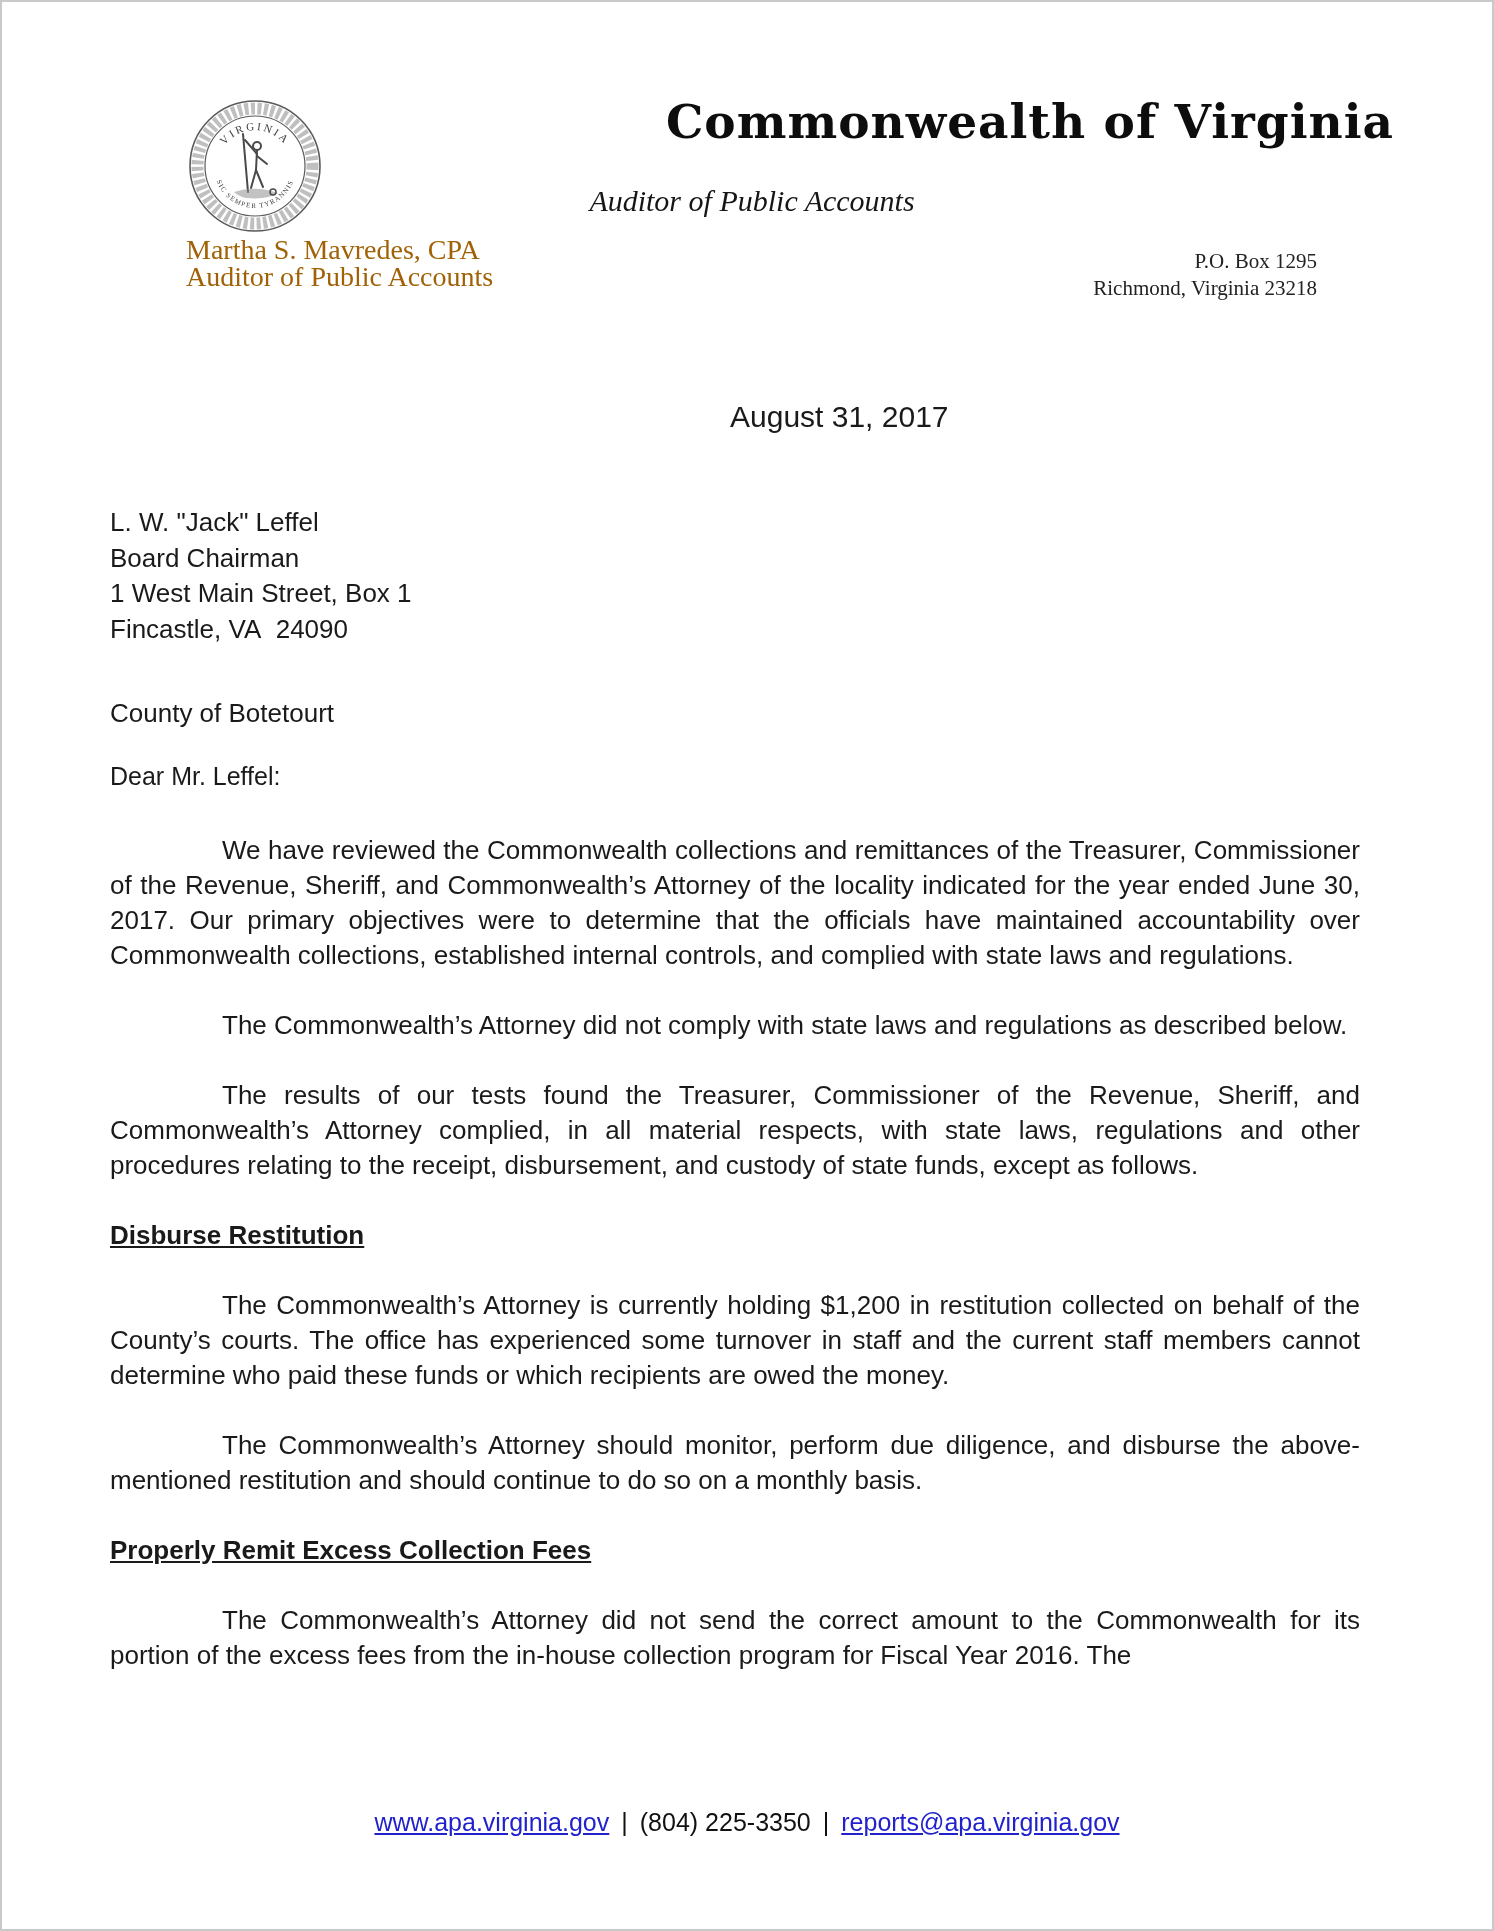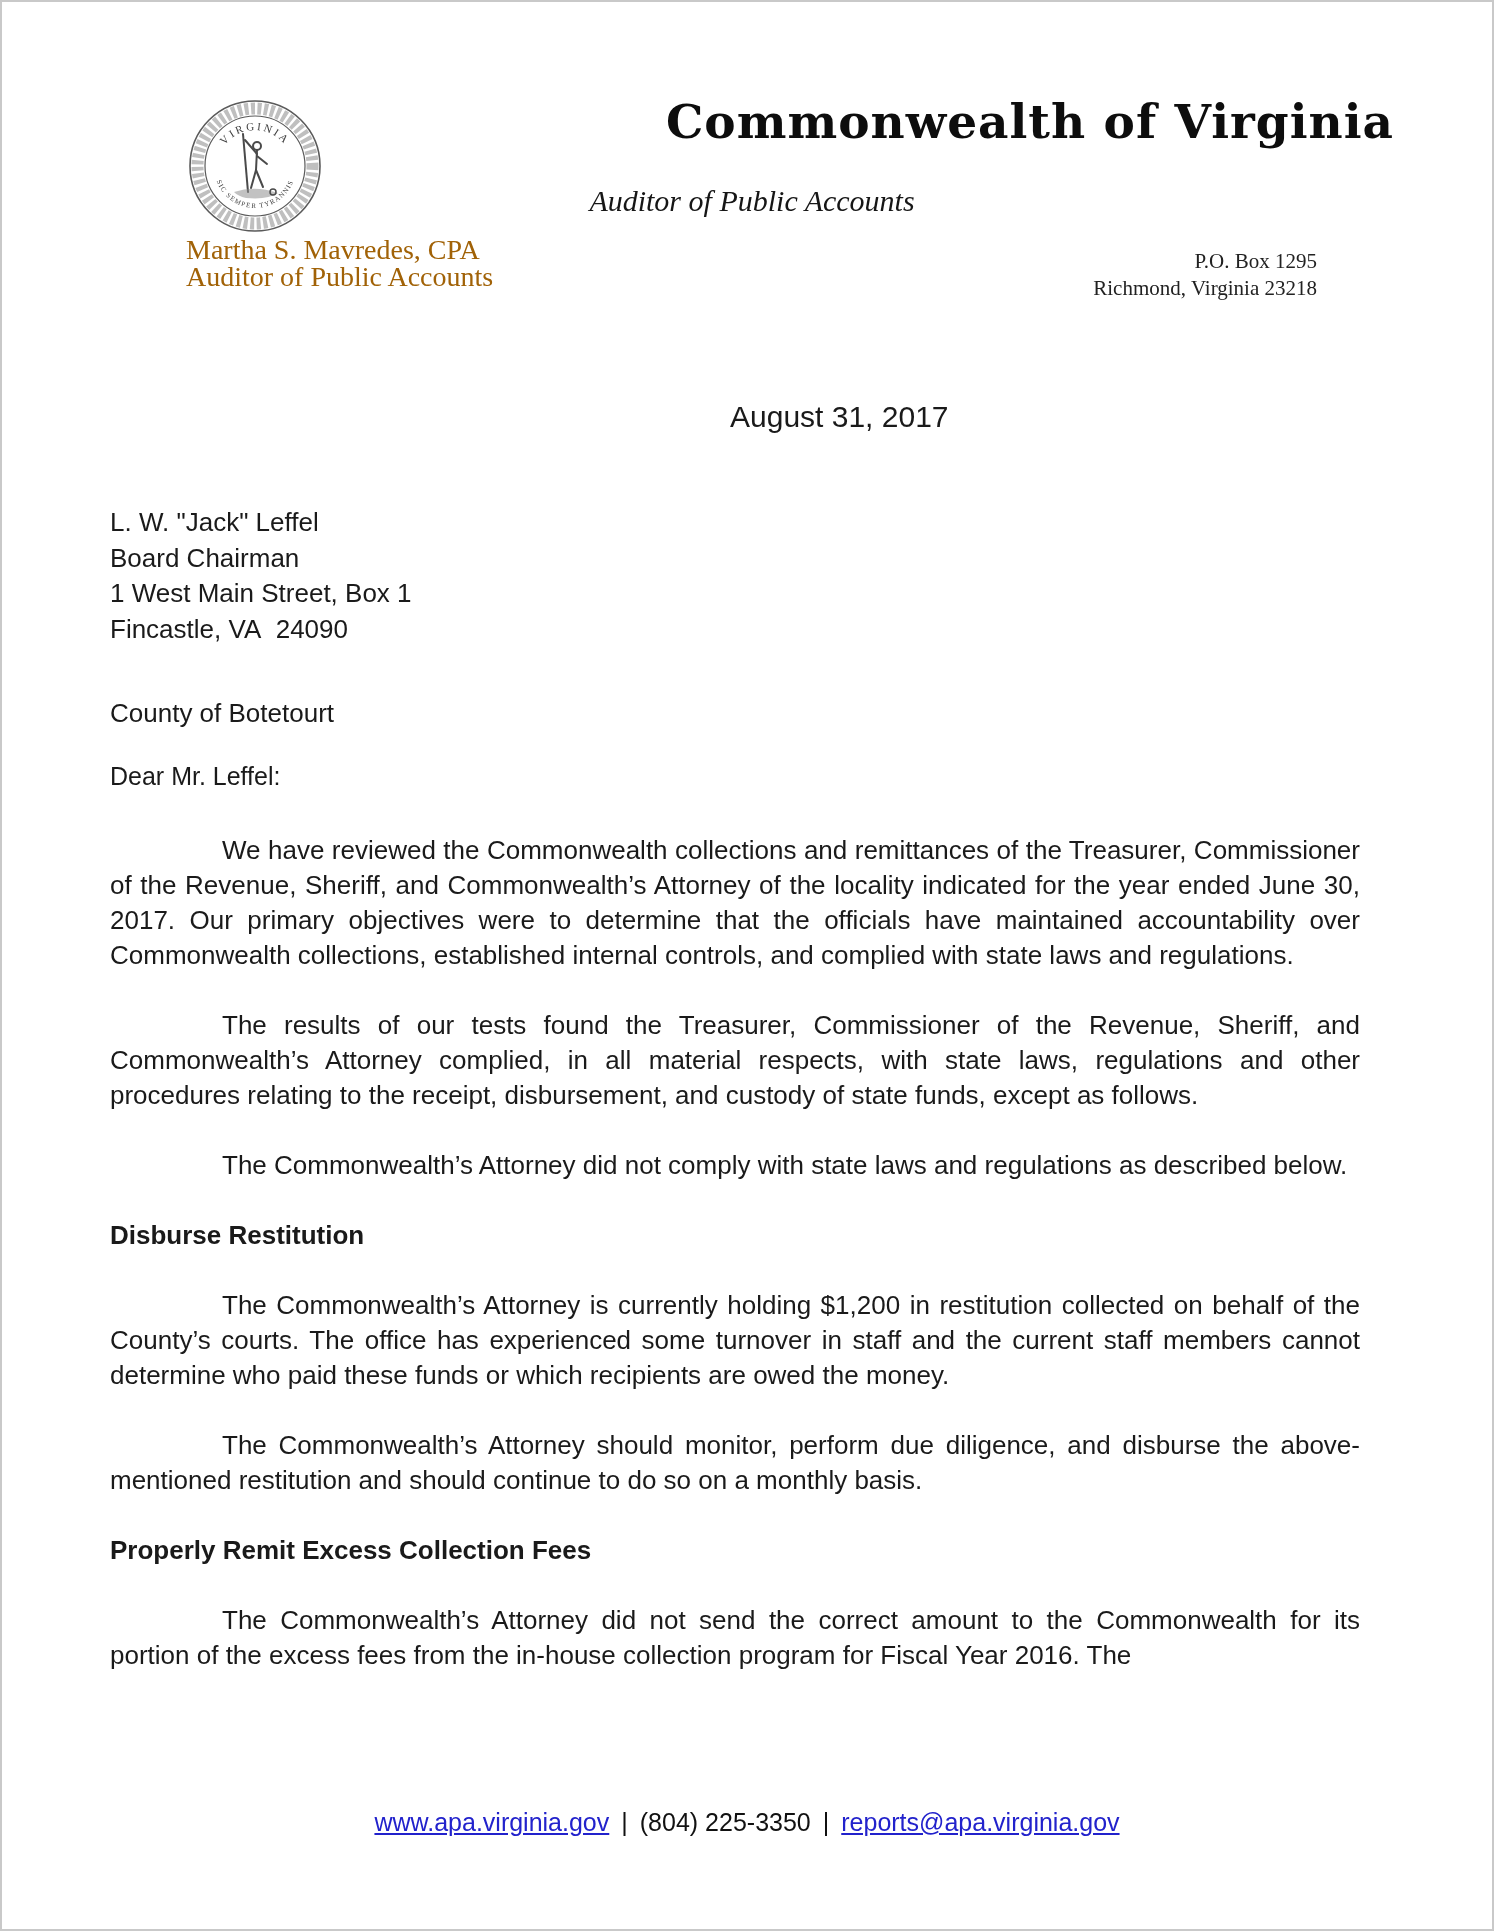--- a/index.html
+++ b/index.html
@@ -59,21 +59,21 @@
   }
   .letter-body {
     position:absolute; left:110px; top:833px; width:1250px;
     font-size:26px; line-height:35px;
   }
   .body-para {
     margin:0 0 35px 0; text-align:justify; text-indent:112px;
   }
   .body-para:last-child { margin-bottom:0; }
   .sec-heading {
-    margin:0 0 35px 0; font-weight:bold; 
+    margin:0 0 35px 0; font-weight:bold; text-decoration:underline;
     text-align:left; text-indent:0;
   }
 
   
   .footer-line {
     position:absolute; left:0px; top:1808px; width:1494px;
     text-align:center; font-size:25px; color:#111111;
   }
   .footer-line .sep { margin:0 12px; color:#111111; }
   .blue-link { text-decoration:underline; cursor:pointer; }
@@ -130,22 +130,22 @@
     <div class="addr-line">Board Chairman</div>
     <div class="addr-line">1 West Main Street, Box 1</div>
     <div class="addr-line">Fincastle, VA&nbsp; 24090</div>
   </div>
 
 <div class="locality-line">County of Botetourt</div>
 <div class="salutation-line">Dear Mr. Leffel:</div>
 
 <div class="letter-body">
     <div class="body-para">We have reviewed the Commonwealth collections and remittances of the Treasurer, Commissioner of the Revenue, Sheriff, and Commonwealth’s Attorney of the locality indicated for the year ended June 30, 2017.  Our primary objectives were to determine that the officials have maintained accountability over Commonwealth collections, established internal controls, and complied with state laws and regulations.</div>
+    <div class="body-para">The Commonwealth’s Attorney did not comply with state laws and regulations as described below.</div>
     <div class="body-para">The results of our tests found the Treasurer, Commissioner of the Revenue, Sheriff, and Commonwealth’s Attorney complied, in all material respects, with state laws, regulations and other procedures relating to the receipt, disbursement, and custody of state funds, except as follows.</div>
-    <div class="body-para">The Commonwealth’s Attorney did not comply with state laws and regulations as described below.</div>
     <div class="sec-heading">Disburse Restitution</div>
     <div class="body-para">The Commonwealth’s Attorney is currently holding $1,200 in restitution collected on behalf of the County’s courts.  The office has experienced some turnover in staff and the current staff members cannot determine who paid these funds or which recipients are owed the money.</div>
     <div class="body-para">The Commonwealth’s Attorney should monitor, perform due diligence, and disburse the above-mentioned restitution and should continue to do so on a monthly basis.</div>
     <div class="sec-heading">Properly Remit Excess Collection Fees</div>
     <div class="body-para">The Commonwealth’s Attorney did not send the correct amount to the Commonwealth for its portion of the excess fees from the in-house collection program for Fiscal Year 2016.  The</div>
   </div>
 
 <div class="footer-line">
   <span class="blue-link" style="color: rgb(34, 34, 204);">www.apa.virginia.gov</span><span class="sep">|</span><span>(804) 225-3350</span><span class="sep">|</span><span class="blue-link" style="color: rgb(34, 34, 204);">reports@apa.virginia.gov</span>
 </div>

